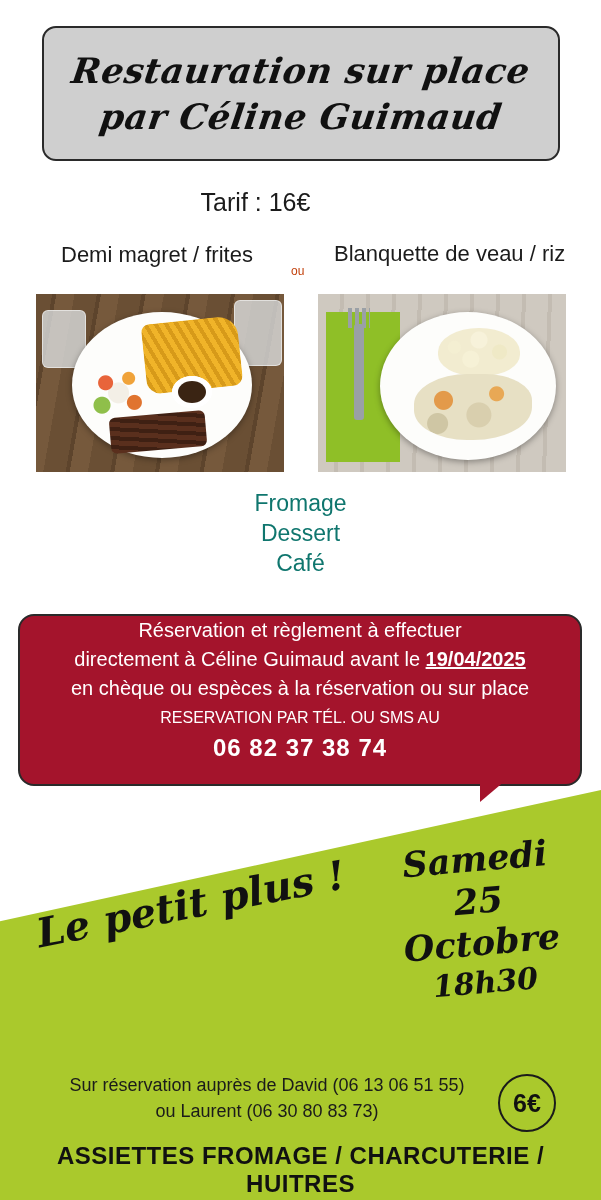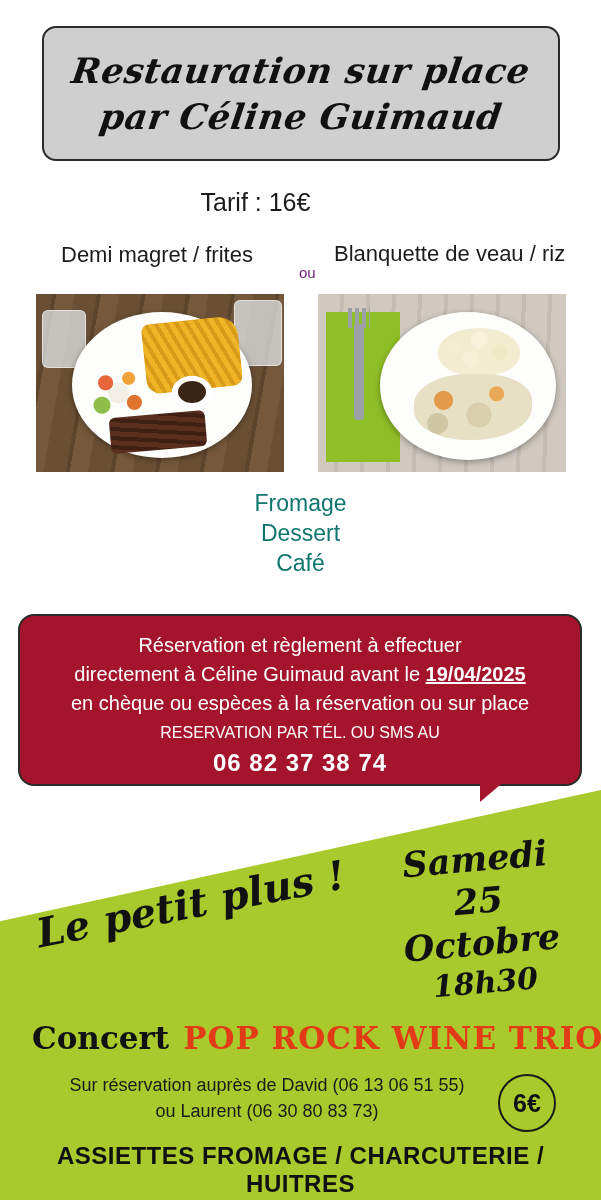--- a/index.html
+++ b/index.html
@@ -74,24 +74,24 @@
   .dish-label {
     position: absolute;
     font-size: 22px;
     color: #1b1b1b;
     white-space: nowrap;
   }
   .dish-label.left { left: 50px; top: 242px; margin-left: 11px; }
   .dish-label.right { left: 334px; top: 241px; }
   .ou {
     position: absolute;
-    left: 299px;
+    left: 291px;
     top: 264px;
-    font-size: 15px;
-    color: #701a75;
+    font-size: 12px;
+    color: #c2410c;
   }
 
   
   .photo {
     position: absolute;
     overflow: hidden;
   }
   .photo-left {
     left: 36px;
     top: 294px;
@@ -240,21 +240,20 @@
     left: 18px;
     top: 614px;
     width: 564px;
     height: 172px;
     background: #a4142c;
     border: 2px solid #2a2a2a;
     border-radius: 16px;
     box-sizing: border-box;
     color: #ffffff;
     text-align: center;
-    padding-top: 15px;
   }
   .red-box .ln {
     font-size: 20px;
     line-height: 29px;
     white-space: nowrap;
   }
   .red-box .u {
     text-decoration: underline;
     font-weight: bold;
   }
@@ -454,24 +453,20 @@
   </div>
 
   <div class="petit-plus">Le petit plus !</div>
 
   <div class="date-block">
     <div class="d1">Samedi</div>
     <div class="d2">25 Octobre</div>
     <div class="d3">18h30</div>
   </div>
 
-  <div class="concert-row">
-    <span class="concert-word">Concert</span>
-    <span class="band-name">POP ROCK WINE TRIO</span>
-  </div>
 
   <div class="reserv-lines">
     <div>Sur réservation auprès de David (06 13 06 51 55)</div>
     <div>ou Laurent (06 30 80 83 73)</div>
   </div>
 
   <div class="price-badge">6€</div>
 
   <div class="assiettes">ASSIETTES FROMAGE / CHARCUTERIE / HUITRES</div>
 

